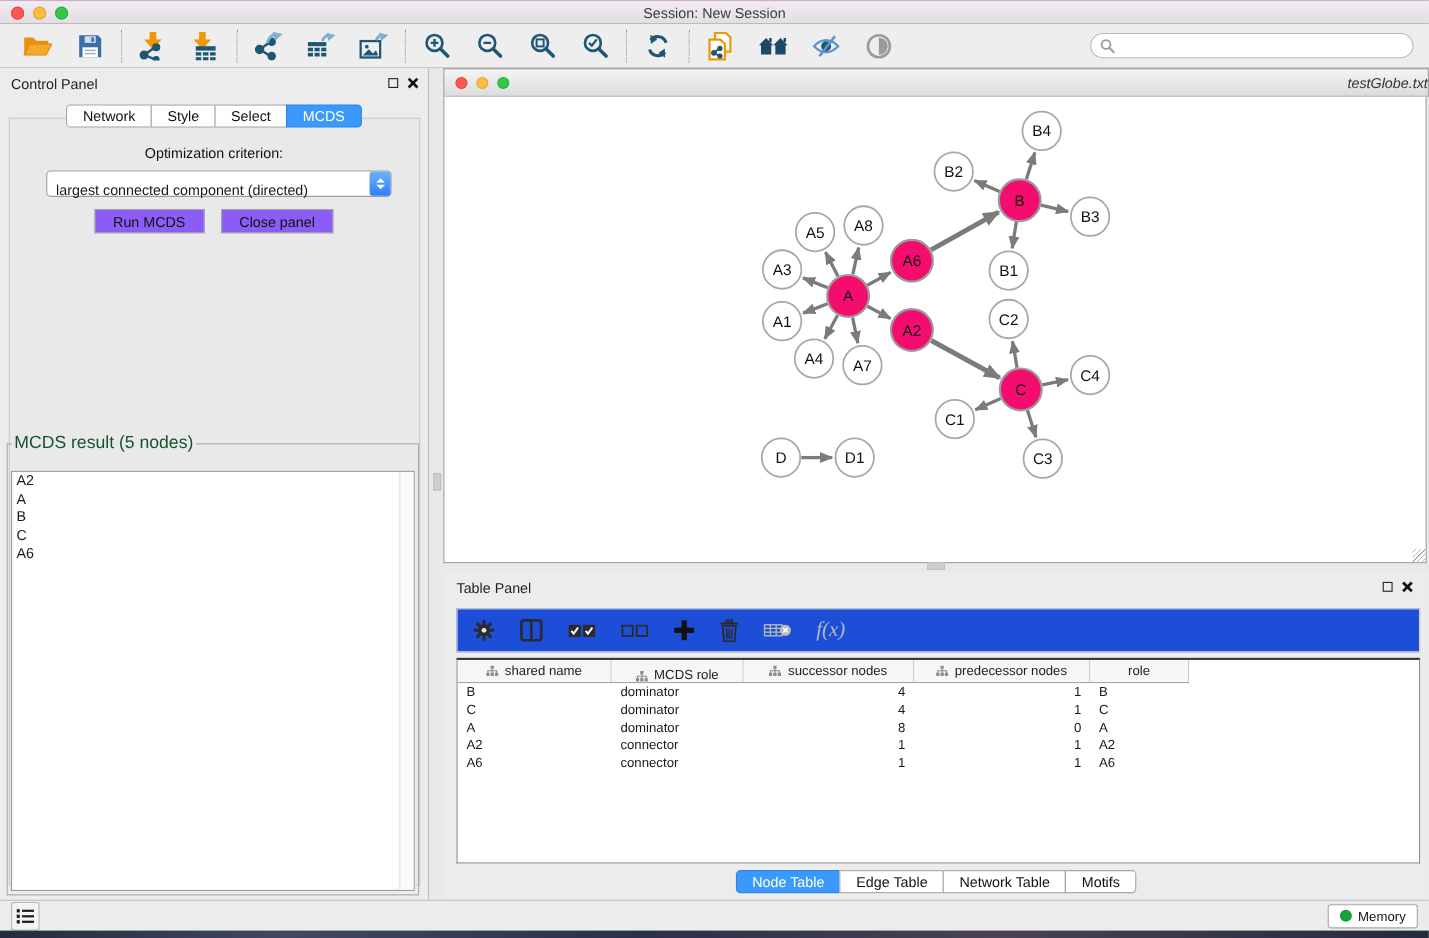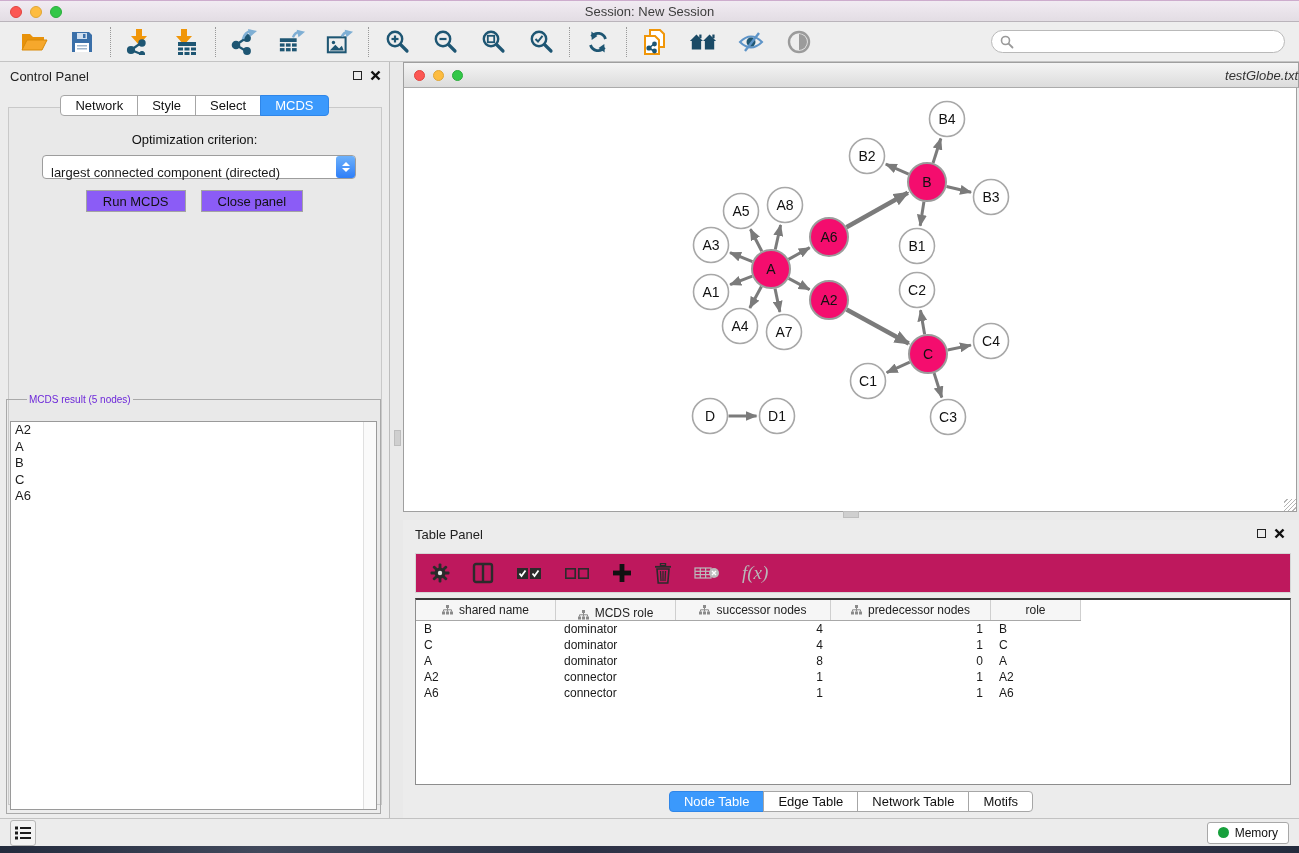--- a/index.html
+++ b/index.html
@@ -73,21 +73,21 @@
   .dd-stepper .down{ width:0; height:0; border-left:4px solid transparent; border-right:4px solid transparent; border-top:4px solid #fff; }
   .btn-row{ position:absolute; left:0; right:0; top:128px; display:flex; justify-content:center; gap:15px; }
   .push-btn{
     height:22px; padding:0 16px; background:#8b5cf6; border:1px solid #a3a3a3; border-radius:0;
     font-size:13px; color:#111; display:flex; align-items:center;
   }
   fieldset.mcds-box{
     position:absolute; left:6px; right:8px; top:332px; bottom:4px;
     border:1px solid #a9a9a9; margin:0; padding:2px;
   }
-  fieldset.mcds-box legend{ font-size:10px; color:#6d28d9; padding:0 2px; margin-left:18px; }
+  fieldset.mcds-box legend{ font-size:16px; color:#14532d; padding:0 2px; margin-left:2px; }
   .mcds-list{
     position:absolute; left:3px; right:3px; top:16px; bottom:3px;
     background:#fff; border:1px solid #9a9a9a; font-size:13px; overflow:hidden;
   }
   .mcds-item{ padding:0 4px; line-height:16.5px; }
   .mcds-scroll{ position:absolute; right:0; top:0; bottom:0; width:13px; background:#fafafa; border-left:1px solid #e0e0e0; }
   
   .net-window{ position:absolute; left:403px; top:62px; width:896px; height:452px; }
   .net-titlebar{
     height:26px; background:linear-gradient(#f4f4f4,#dcdcdc);
@@ -104,21 +104,21 @@
     position:absolute; right:0px; bottom:0px; width:12px; height:12px;
     background:repeating-linear-gradient(135deg, transparent 0 2px, #b5b5b5 2px 3px);
   }
   .splitter-v{ position:absolute; left:394px; top:430px; width:7px; height:16px; background:#cfcfcf; border:1px solid #bdbdbd; }
   .splitter-h{ position:absolute; left:843px; top:511px; width:16px; height:7px; background:#cfcfcf; border:1px solid #bdbdbd; }
   .graph-label{ font-size:14px; fill:#111; }
   
   .table-panel{ position:absolute; left:403px; top:520px; width:896px; height:298px; background:#ececec; }
   .tp-toolbar{
     position:absolute; left:12px; right:8px; top:33px; height:40px;
-    background:#be185d; border:1px solid #d6d6d6;
+    background:#1d4ed8; border:1px solid #d6d6d6;
     display:flex; align-items:center; gap:22px; padding:0 14px;
   }
   .tp-ico{ display:flex; align-items:center; justify-content:center; height:26px; }
   .fx{ font-family:"Liberation Serif", serif; font-style:italic; font-size:19px; color:#b9b9b9; }
   .data-table{
     position:absolute; left:12px; right:8px; top:78px; bottom:33px;
     background:#fff; border:1px solid #8d8d8d; border-top:2px solid #3a3a3a; overflow:hidden;
   }
   .dt-header{ display:flex; height:21px; background:#f6f6f6; border-bottom:1px solid #a8a8a8; width:665px; }
   .dt-hcell{

